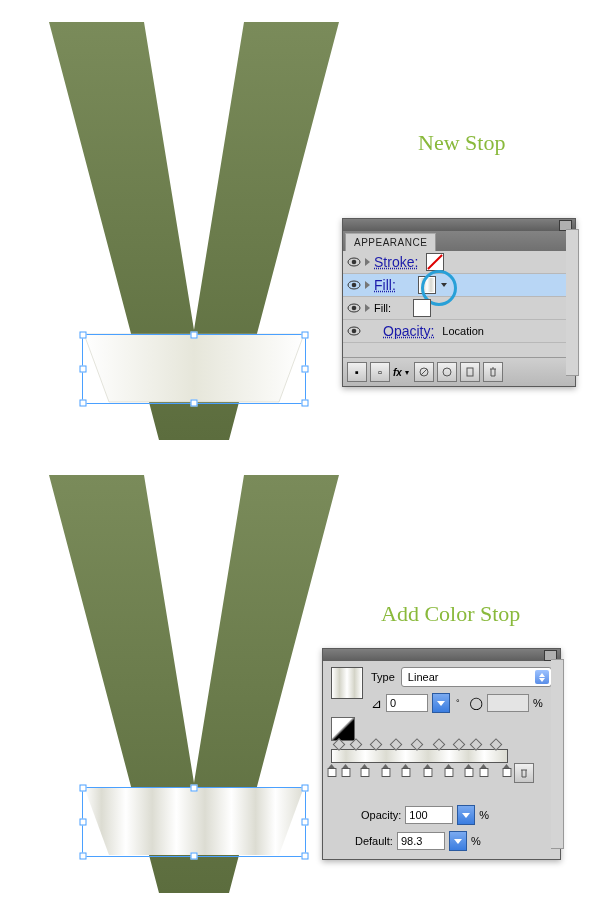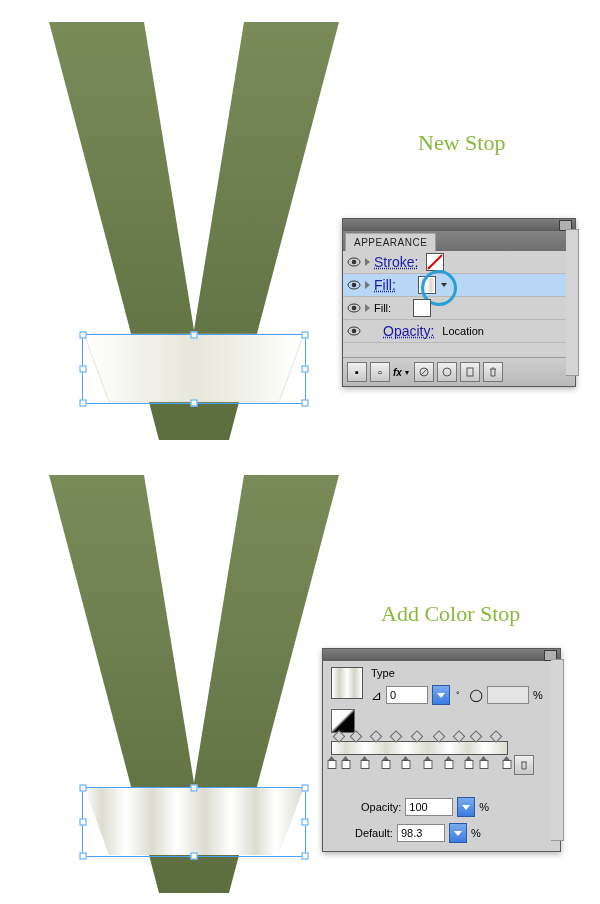--- a/index.html
+++ b/index.html
@@ -195,20 +195,24 @@
   <div class="panel-titlebar">
       <div class="titlebar-icon"></div>
     </div>
 
   <div style="padding:6px 8px 8px; background:#d1d1d1;">
     <div style="display:flex; gap:8px; align-items:flex-start;">
       <div class="thumb grad"></div>
       <div style="flex:1">
         <div style="display:flex; align-items:center; gap:6px; margin-bottom:6px;">
           <span>Type</span>
+          <div class="select-box" style="flex:1">
+              <span>Linear</span>
+              <span class="caps"></span>
+            </div>
         </div>
         <div style="display:flex; align-items:center; gap:4px;">
           <span style="font-size:13px">⊿</span>
           <span class="input" style="width:34px;">0</span>
           <span class="dropdown-btn"></span>
           <span style="font-size:9px;margin-left:2px">°</span>
           <span style="margin-left:6px;font-size:12px">◯</span>
           <span class="input" style="width:34px;background:#e4e4e4"></span>
           <span>%</span>
         </div>

